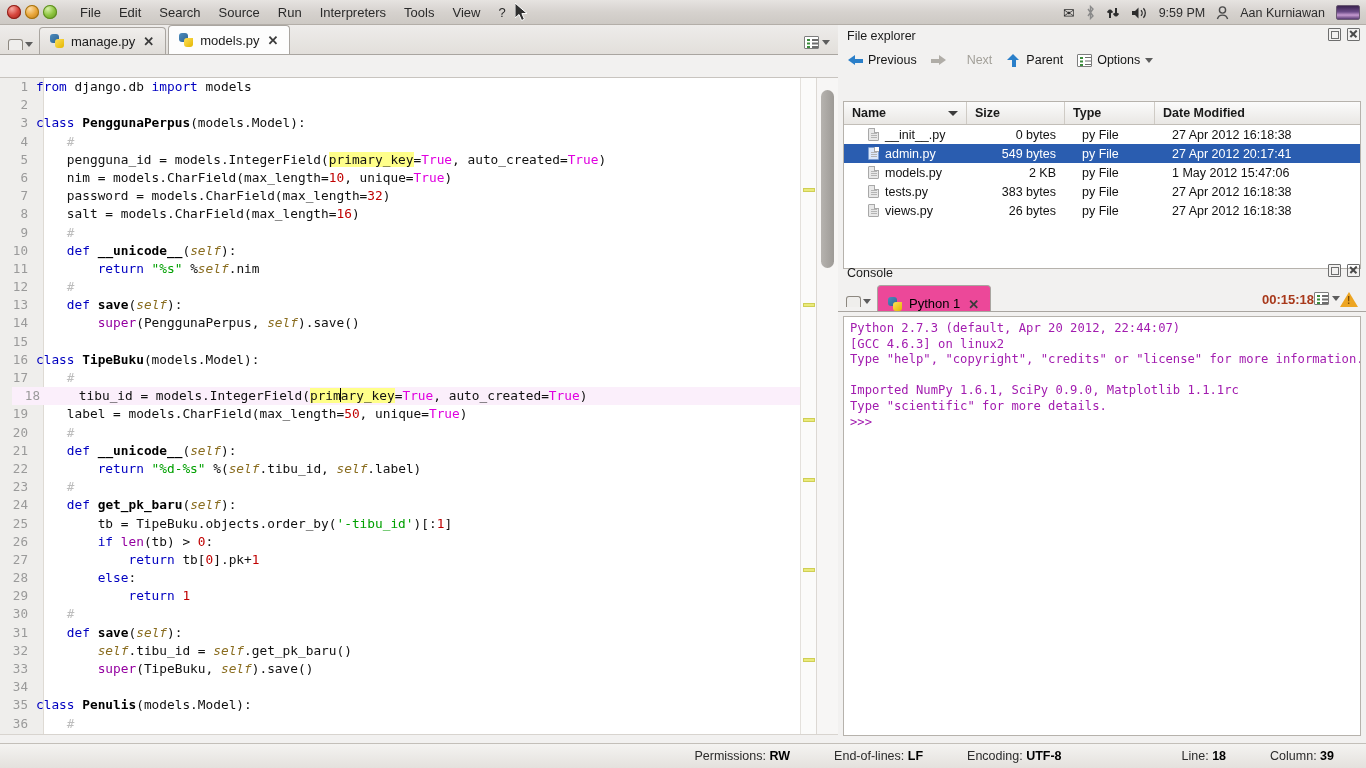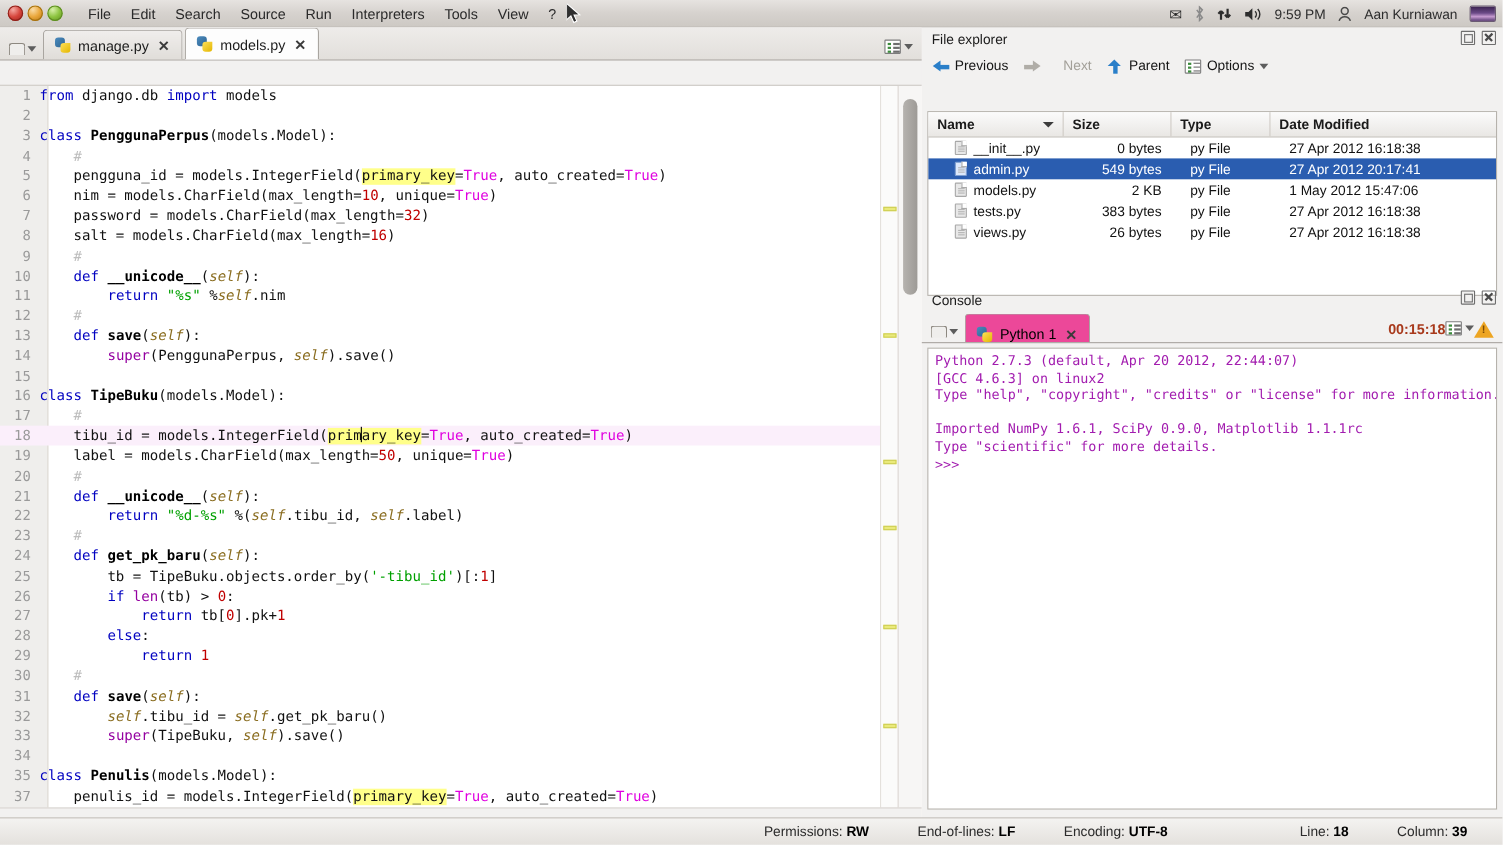--- a/index.html
+++ b/index.html
@@ -116,21 +116,21 @@
   }
   .gutter {
     position: absolute; left: 0; top: 0; width: 44px; height: 100%;
     background: #efeeec; border-right: 1px solid #dedad4;
   }
   .codewrap { position: absolute; left: 0; top: 0; right: 38px; bottom: 0; overflow: hidden; }
   .line {
     position: relative; height: 18.2px; line-height: 18.2px; white-space: pre;
     font-family: "DejaVu Sans Mono", monospace; font-size: 12.8px; color: #111;
   }
-  .line.cur { background: #fbeffb; }
+  .line.cur { background: #fbeffb; margin-left: 12px; }
   .ln {
     display: inline-block; width: 36px; padding-right: 8px; text-align: right;
     color: #9a9a9a; font-family: "DejaVu Sans Mono", monospace; font-size: 12.6px;
   }
   .code { display: inline; }
   .k  { color: #0000c0; }                 
   .kd { color: #0000c0; }                 
   .fn { color: #000000; font-weight: bold; }
   .slf{ color: #8a6d20; font-style: italic; }
   .st { color: #00a000; }                 
@@ -355,20 +355,21 @@
           <div class="line"><span class="ln">26</span><span class="code">        <span class="k">if</span> <span class="bi">len</span>(tb) &gt; <span class="nu">0</span>:</span></div>
           <div class="line"><span class="ln">27</span><span class="code">            <span class="k">return</span> tb[<span class="nu">0</span>].pk+<span class="nu">1</span></span></div>
           <div class="line"><span class="ln">28</span><span class="code">        <span class="k">else</span>:</span></div>
           <div class="line"><span class="ln">29</span><span class="code">            <span class="k">return</span> <span class="nu">1</span></span></div>
           <div class="line"><span class="ln">30</span><span class="code">    <span class="cm">#</span></span></div>
           <div class="line"><span class="ln">31</span><span class="code">    <span class="kd">def</span> <span class="fn">save</span>(<span class="slf">self</span>):</span></div>
           <div class="line"><span class="ln">32</span><span class="code">        <span class="slf">self</span>.tibu_id = <span class="slf">self</span>.get_pk_baru()</span></div>
           <div class="line"><span class="ln">33</span><span class="code">        <span class="bi">super</span>(TipeBuku, <span class="slf">self</span>).save()</span></div>
           <div class="line"><span class="ln">34</span><span class="code"></span></div>
           <div class="line"><span class="ln">35</span><span class="code"><span class="kd">class</span> <span class="fn">Penulis</span>(models.Model):</span></div>
+          <div class="line"><span class="ln">36</span><span class="code">    <span class="cm">#</span></span></div>
           <div class="line"><span class="ln">37</span><span class="code">    penulis_id = models.IntegerField(<span class="hl">primary_key</span>=<span class="tr">True</span>, auto_created=<span class="tr">True</span>)</span></div>
         </div>
       <div class="flagcol" id="flagcol">
           <div class="flag" style="top: 110px;"></div>
           <div class="flag" style="top: 225px;"></div>
           <div class="flag" style="top: 340px;"></div>
           <div class="flag" style="top: 400px;"></div>
           <div class="flag" style="top: 490px;"></div>
           <div class="flag" style="top: 580px;"></div>
         </div>

